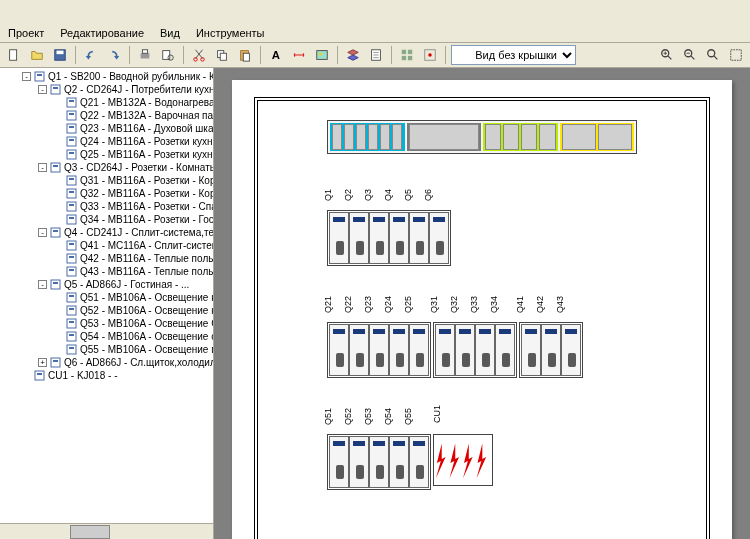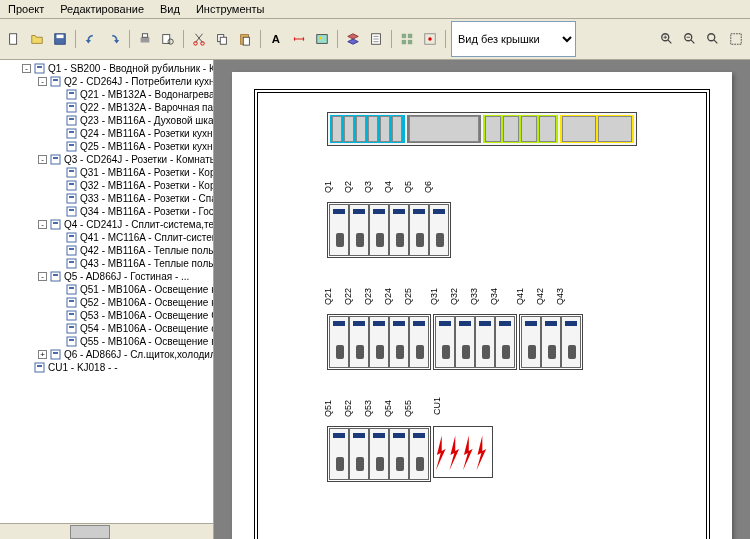--- a/index.html
+++ b/index.html
@@ -1,23 +1,23 @@
 <!DOCTYPE html>
 <html><head>
 <meta charset="utf-8">
 <style>
   * { box-sizing: border-box; margin: 0; padding: 0; }
   body { font-family: Tahoma, Arial, sans-serif; font-size: 11px; background: #ece9d8; width: 750px; height: 539px; overflow: hidden; display: flex; flex-direction: column; }
   .menubar { background: #ece9d8; border-bottom: 1px solid #aca899; padding: 2px 4px; display: flex; gap: 8px; }
-  .menubar span { cursor: default; padding: 1px 4px; }
+  .menubar span { cursor: default; padding: 1px 4px; margin-top: 24px; }
   .toolbar { background: #ece9d8; border-bottom: 1px solid #aca899; padding: 2px 4px; display: flex; align-items: center; gap: 3px; position: relative; }
   .tb-btn { width: 20px; height: 20px; border: 1px solid transparent; display: flex; align-items: center; justify-content: center; cursor: pointer; }
   .tb-btn svg { width: 14px; height: 14px; }
   .tb-sep { width: 1px; height: 18px; background: #aca899; margin: 0 2px; }
-  .view-select { height: 36px; font-size: 11px; border: 1px solid #7f9db9; background: #fff; padding: 0 2px; width: 125px; }
+  .view-select { height: 20px; font-size: 11px; border: 1px solid #7f9db9; background: #fff; padding: 0 2px; width: 125px; text-align: right; }
   .main { flex: 1; display: flex; overflow: hidden; }
   .tree-panel { width: 214px; background: #fff; border-right: 1px solid #aca899; display: flex; flex-direction: column; overflow: hidden; font-size: 10px; }
   .tree { flex: 1; overflow: auto; padding: 2px; white-space: nowrap; }
   .tree-item { display: flex; align-items: center; gap: 3px; padding: 1px 0; cursor: default; }
   .exp-box { width: 9px; height: 9px; border: 1px solid #808080; display: flex; align-items: center; justify-content: center; font-size: 8px; line-height: 1; background: #fff; cursor: pointer; flex-shrink: 0; }
   .tree-icon { width: 11px; height: 11px; flex-shrink: 0; }
   .hscroll { height: 16px; background: #ece9d8; border-top: 1px solid #aca899; position: relative; }
   .hscroll-thumb { position: absolute; left: 70px; top: 1px; height: 14px; width: 40px; background: #cdcdcd; border: 1px solid #888; }
   .canvas-area { flex: 1; background: #808080; overflow: auto; position: relative; padding: 12px; }
   .paper { background: #fff; width: 500px; margin: 0 auto; position: relative; box-shadow: 2px 2px 4px rgba(0,0,0,0.3); padding: 40px 20px; }

